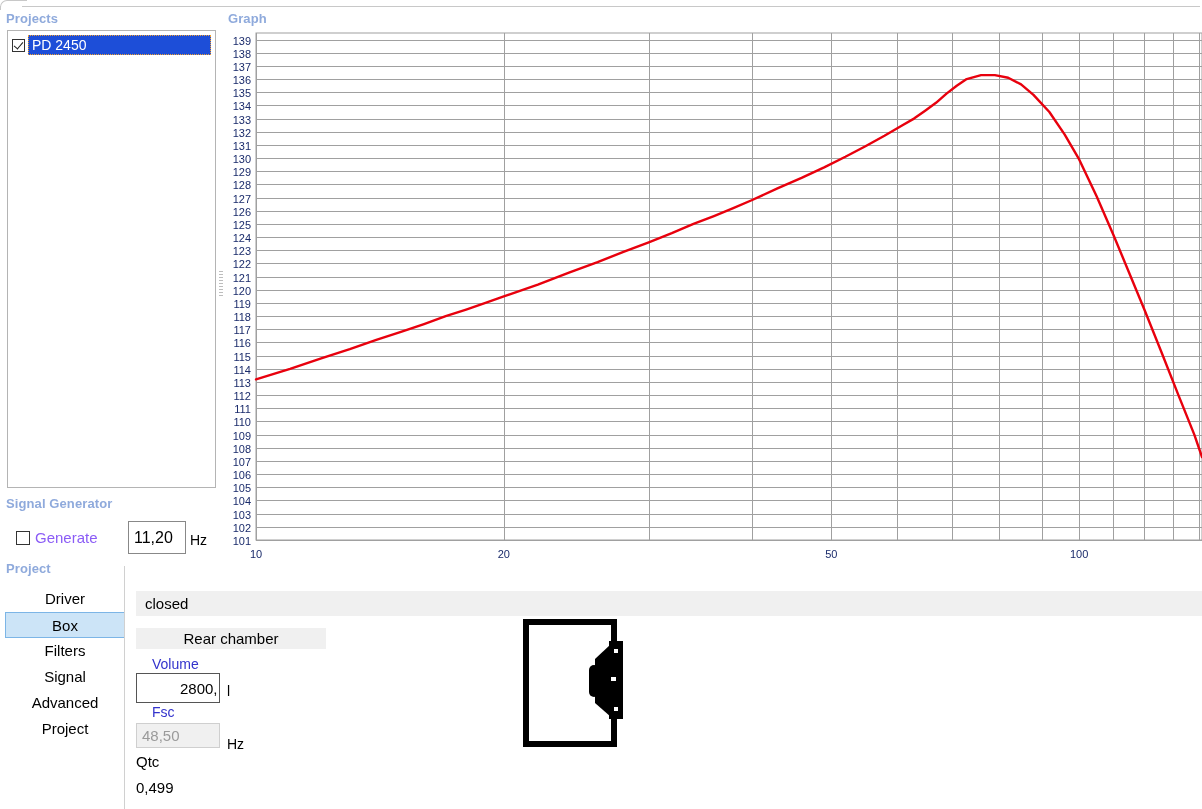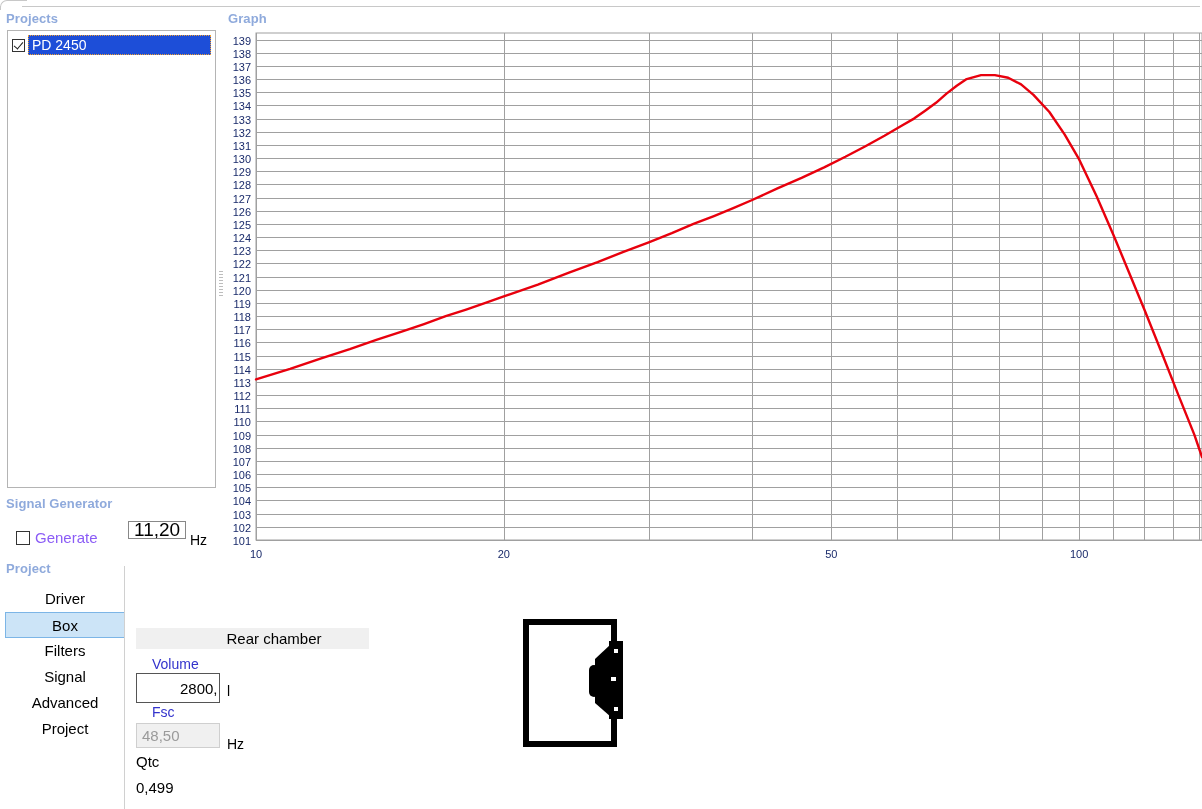--- a/index.html
+++ b/index.html
@@ -135,26 +135,26 @@
     box-sizing: border-box;
     margin-right: 5px;
   }
   #generate-label {
     font-size: 15px;
     color: #8b5cf6;
   }
   #freq-field {
     position: absolute;
     left: 128px; top: 521px;
-    width: 58px; height: 18px;
+    width: 58px; height: 33px;
     border: 1px solid #888888;
     background: #ffffff;
     box-sizing: border-box;
     font-family: "Liberation Sans", sans-serif;
-    font-size: 19px;
+    font-size: 16px;
     color: #000000;
     padding: 0 0 0 5px;
     outline: none;
   }
   #freq-unit {
     position: absolute;
     left: 190px; top: 532px;
     font-size: 14px;
     color: #000000;
   }
@@ -207,21 +207,20 @@
   }
   #rear-chamber-header {
     position: absolute;
     left: 11px; top: 62px;
     width: 190px; height: 21px;
     background: #f0f0f0;
     font-size: 15px;
     line-height: 21px;
     text-align: center;
     color: #000000;
-    padding-left: 43px;
   }
   .field-label {
     position: absolute;
     color: #3333cc;
     font-size: 14px;
     margin-left: 16px;
   }
   .plain-label {
     position: absolute;
     color: #000000;
@@ -338,20 +337,21 @@
   <div class="nav-item">Filters</div>
   <div class="nav-item">Signal</div>
   <div class="nav-item">Advanced</div>
   <div class="nav-item">Project</div>
 </div>
 
 <div id="project-nav-divider"></div>
 
 <div id="box-pane">
 
+  <div id="type-display">closed</div>
 
   <div id="rear-chamber-header">Rear chamber</div>
 
   <div class="field-label" id="volume-label">Volume</div>
   <input class="num-input" id="volume-input" type="text" value="2800,00" style="">
   <span class="unit-label" id="volume-unit">l</span>
 
   <div class="field-label" id="fsc-label">Fsc</div>
   <input class="num-input" id="fsc-input" type="text" readonly="" value="48,50" style="">
   <span class="unit-label" id="fsc-unit">Hz</span>

